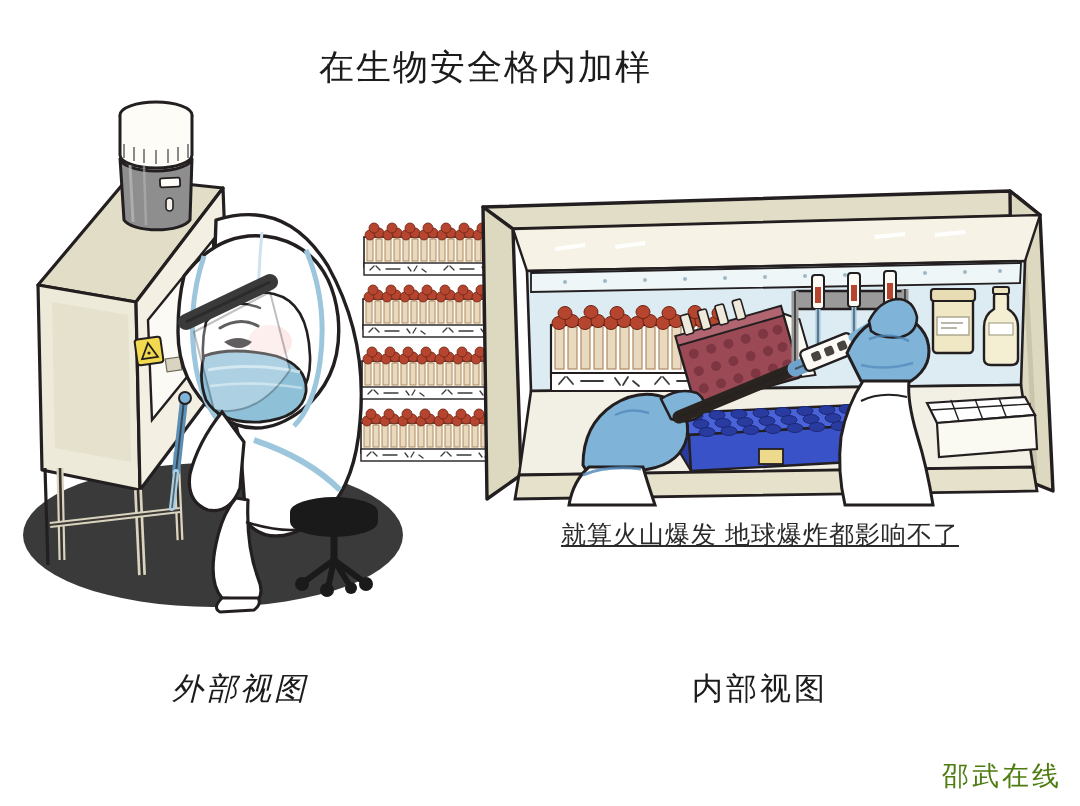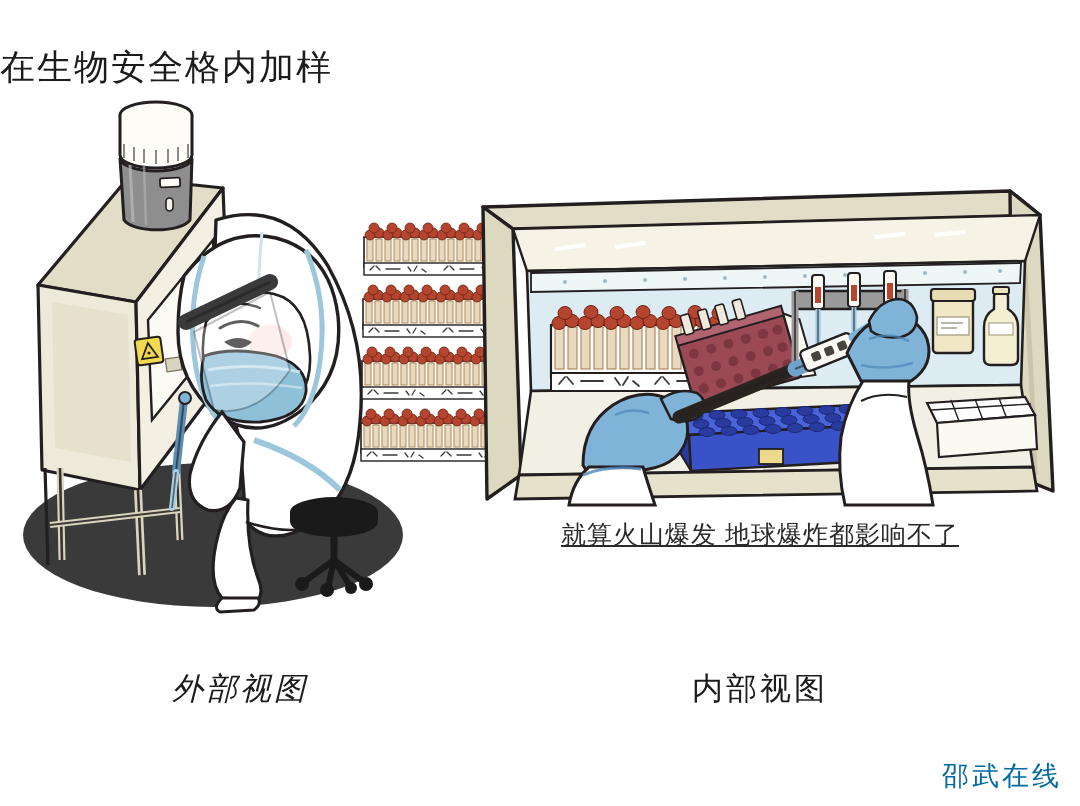--- a/index.html
+++ b/index.html
@@ -10,38 +10,38 @@
     font-family:"Liberation Sans","DejaVu Sans",sans-serif;
     color:#1e1e1e;
     overflow:hidden;
     position:relative;
   }
   #stage{position:relative;width:1080px;height:806px;}
 
   
   .title{
     position:absolute;left:0;top:46px;width:971px;
-    text-align:left;font-size:35px;letter-spacing:2px;
+    text-align:center;font-size:35px;letter-spacing:2px;
     color:#1c1c1c;font-weight:400;line-height:1.2;
   }
   .caption{
     position:absolute;left:500px;top:516px;width:520px;
     text-align:center;font-size:25px;line-height:1.45;color:#2a2a2a;
     letter-spacing:1px;
     text-decoration:underline;
   }
   .view-label{
     position:absolute;font-size:31px;color:#1c1c1c;letter-spacing:3px;
     text-align:center;
   }
   #label-external{left:120px;top:668px;width:240px;font-style:italic;}
   #label-internal{left:635px;top:668px;width:250px;}
   .watermark{
     position:absolute;right:18px;bottom:12px;
-    font-size:27px;color:#0369a1;letter-spacing:3px;
+    font-size:27px;color:#4d7c0f;letter-spacing:3px;
     user-select:none;
   }
 
   
   .panel{position:absolute;}
   #panel-external{left:8px;top:70px;width:430px;height:560px;}
   #panel-racks{left:360px;top:215px;width:160px;height:265px;}
   #panel-internal{left:465px;top:175px;width:600px;height:330px;}
   svg{display:block;overflow:visible;}
 </style>

